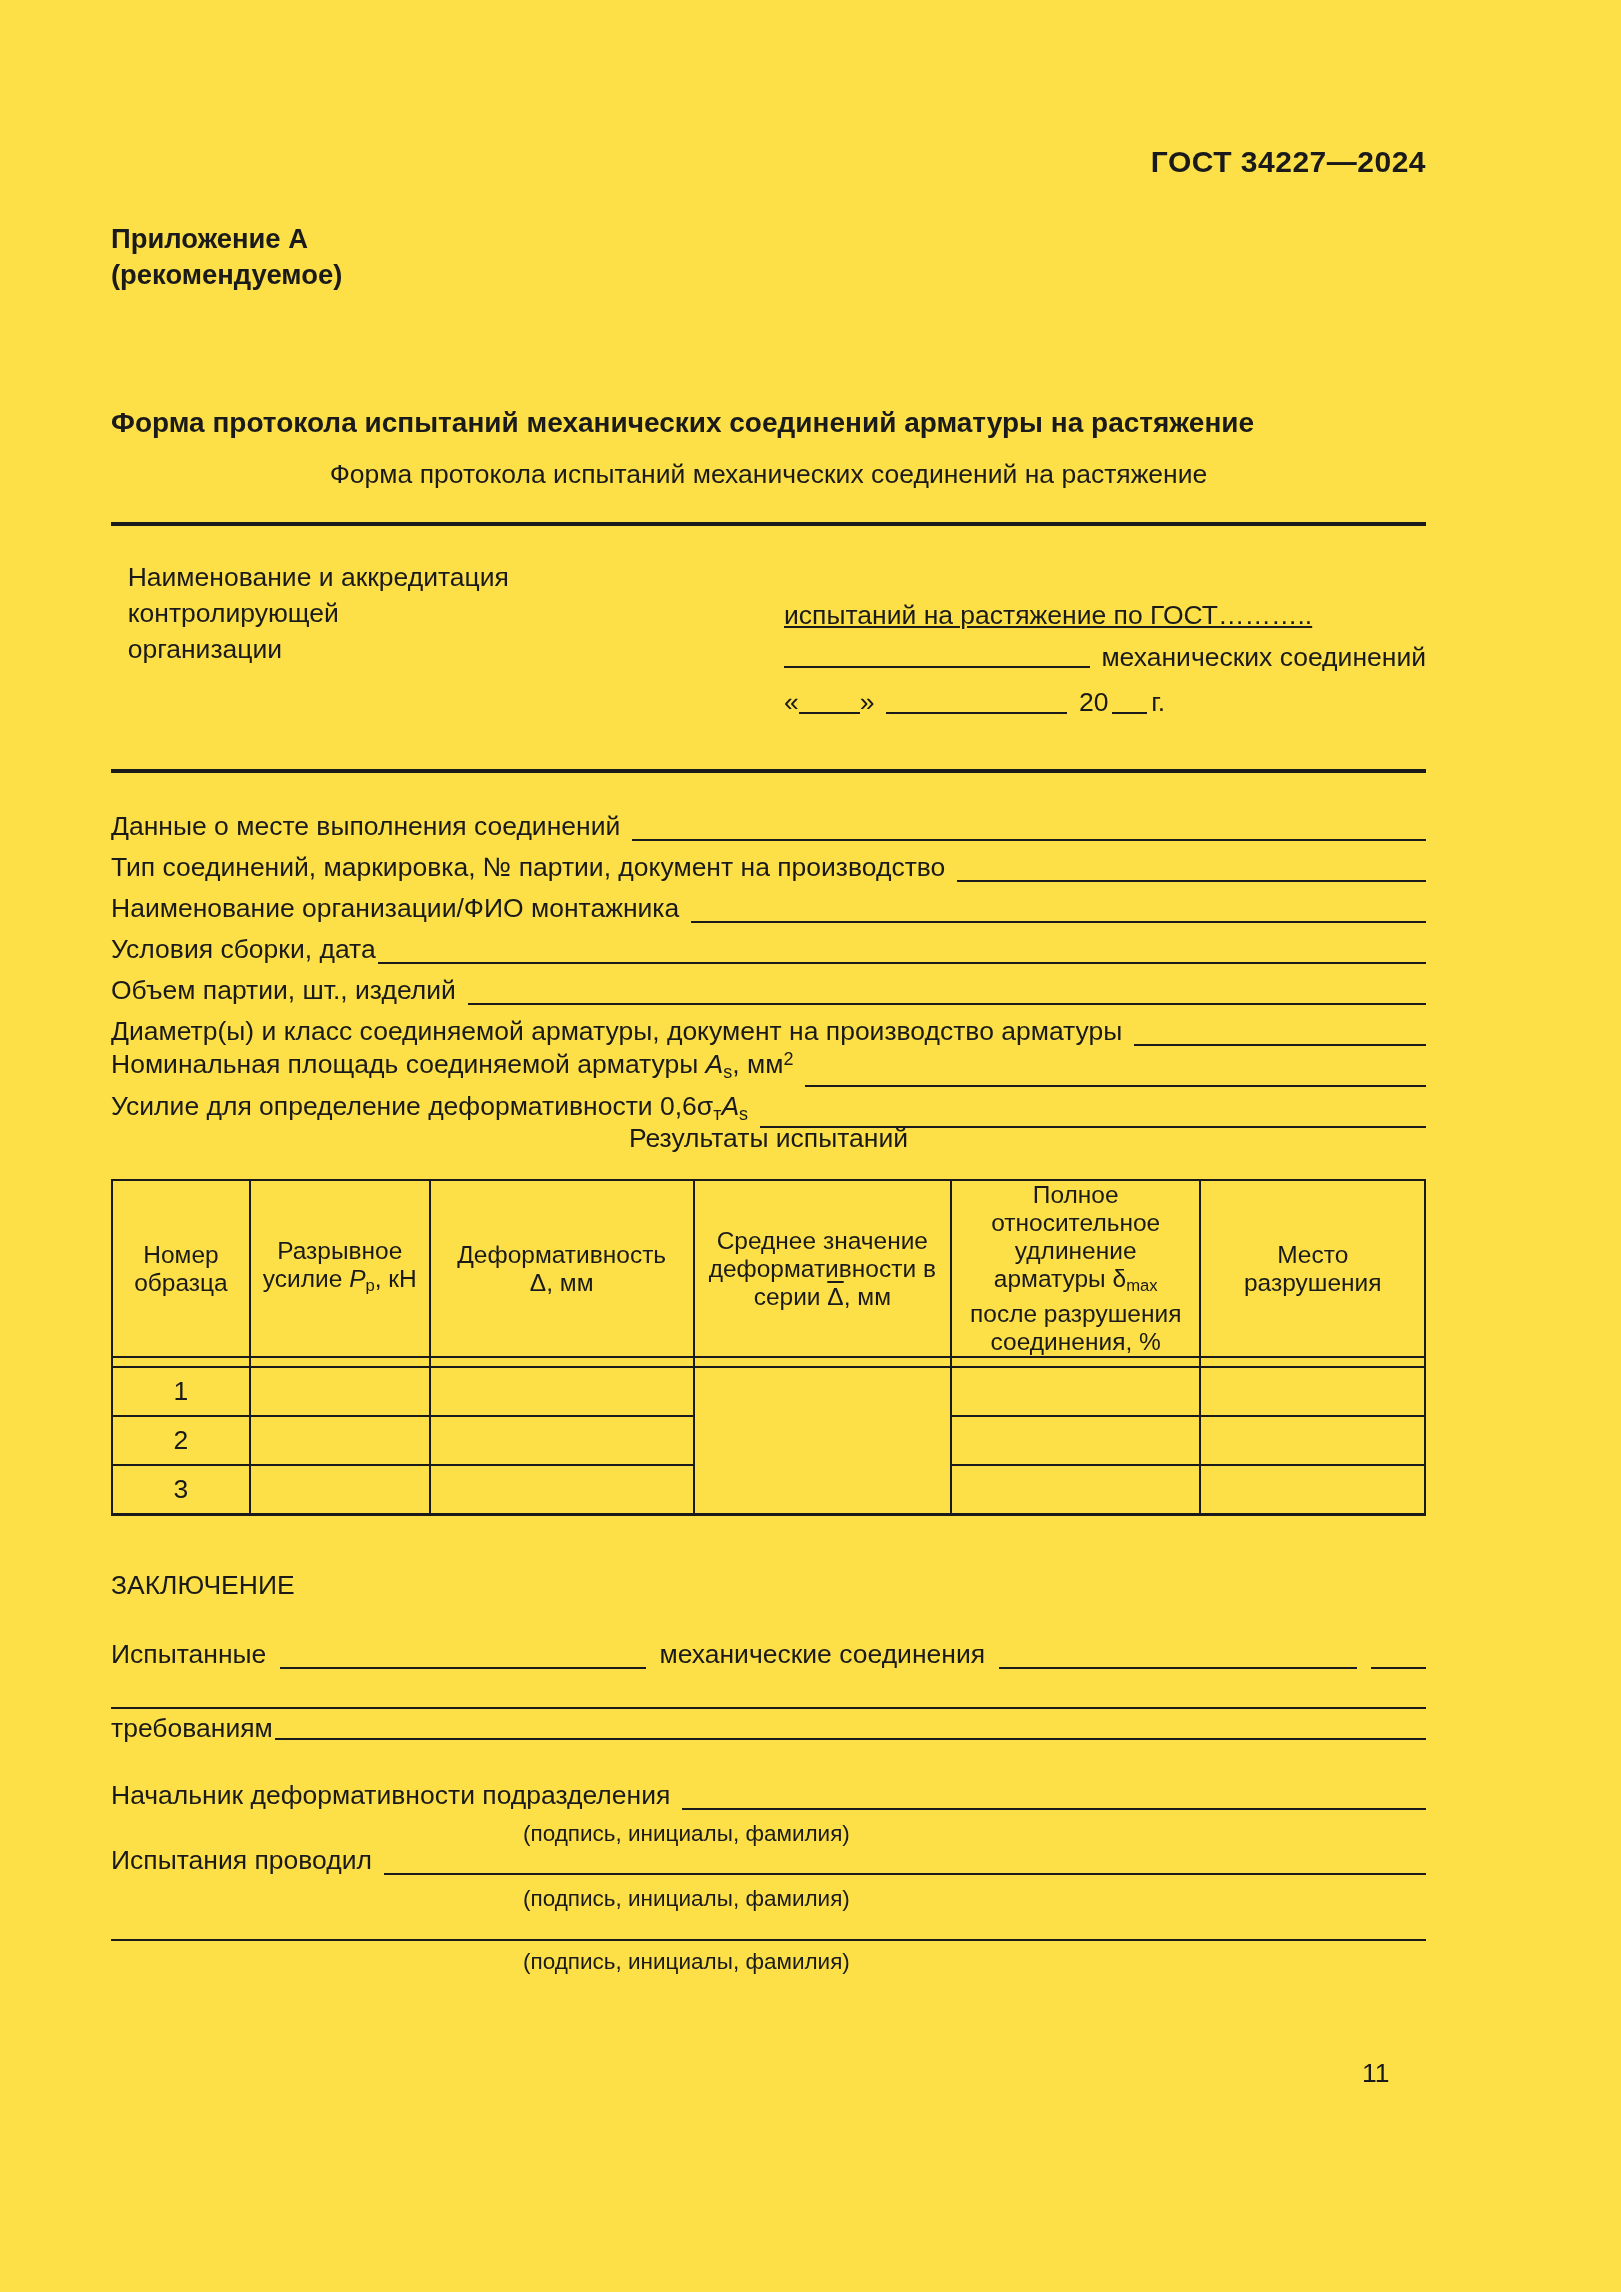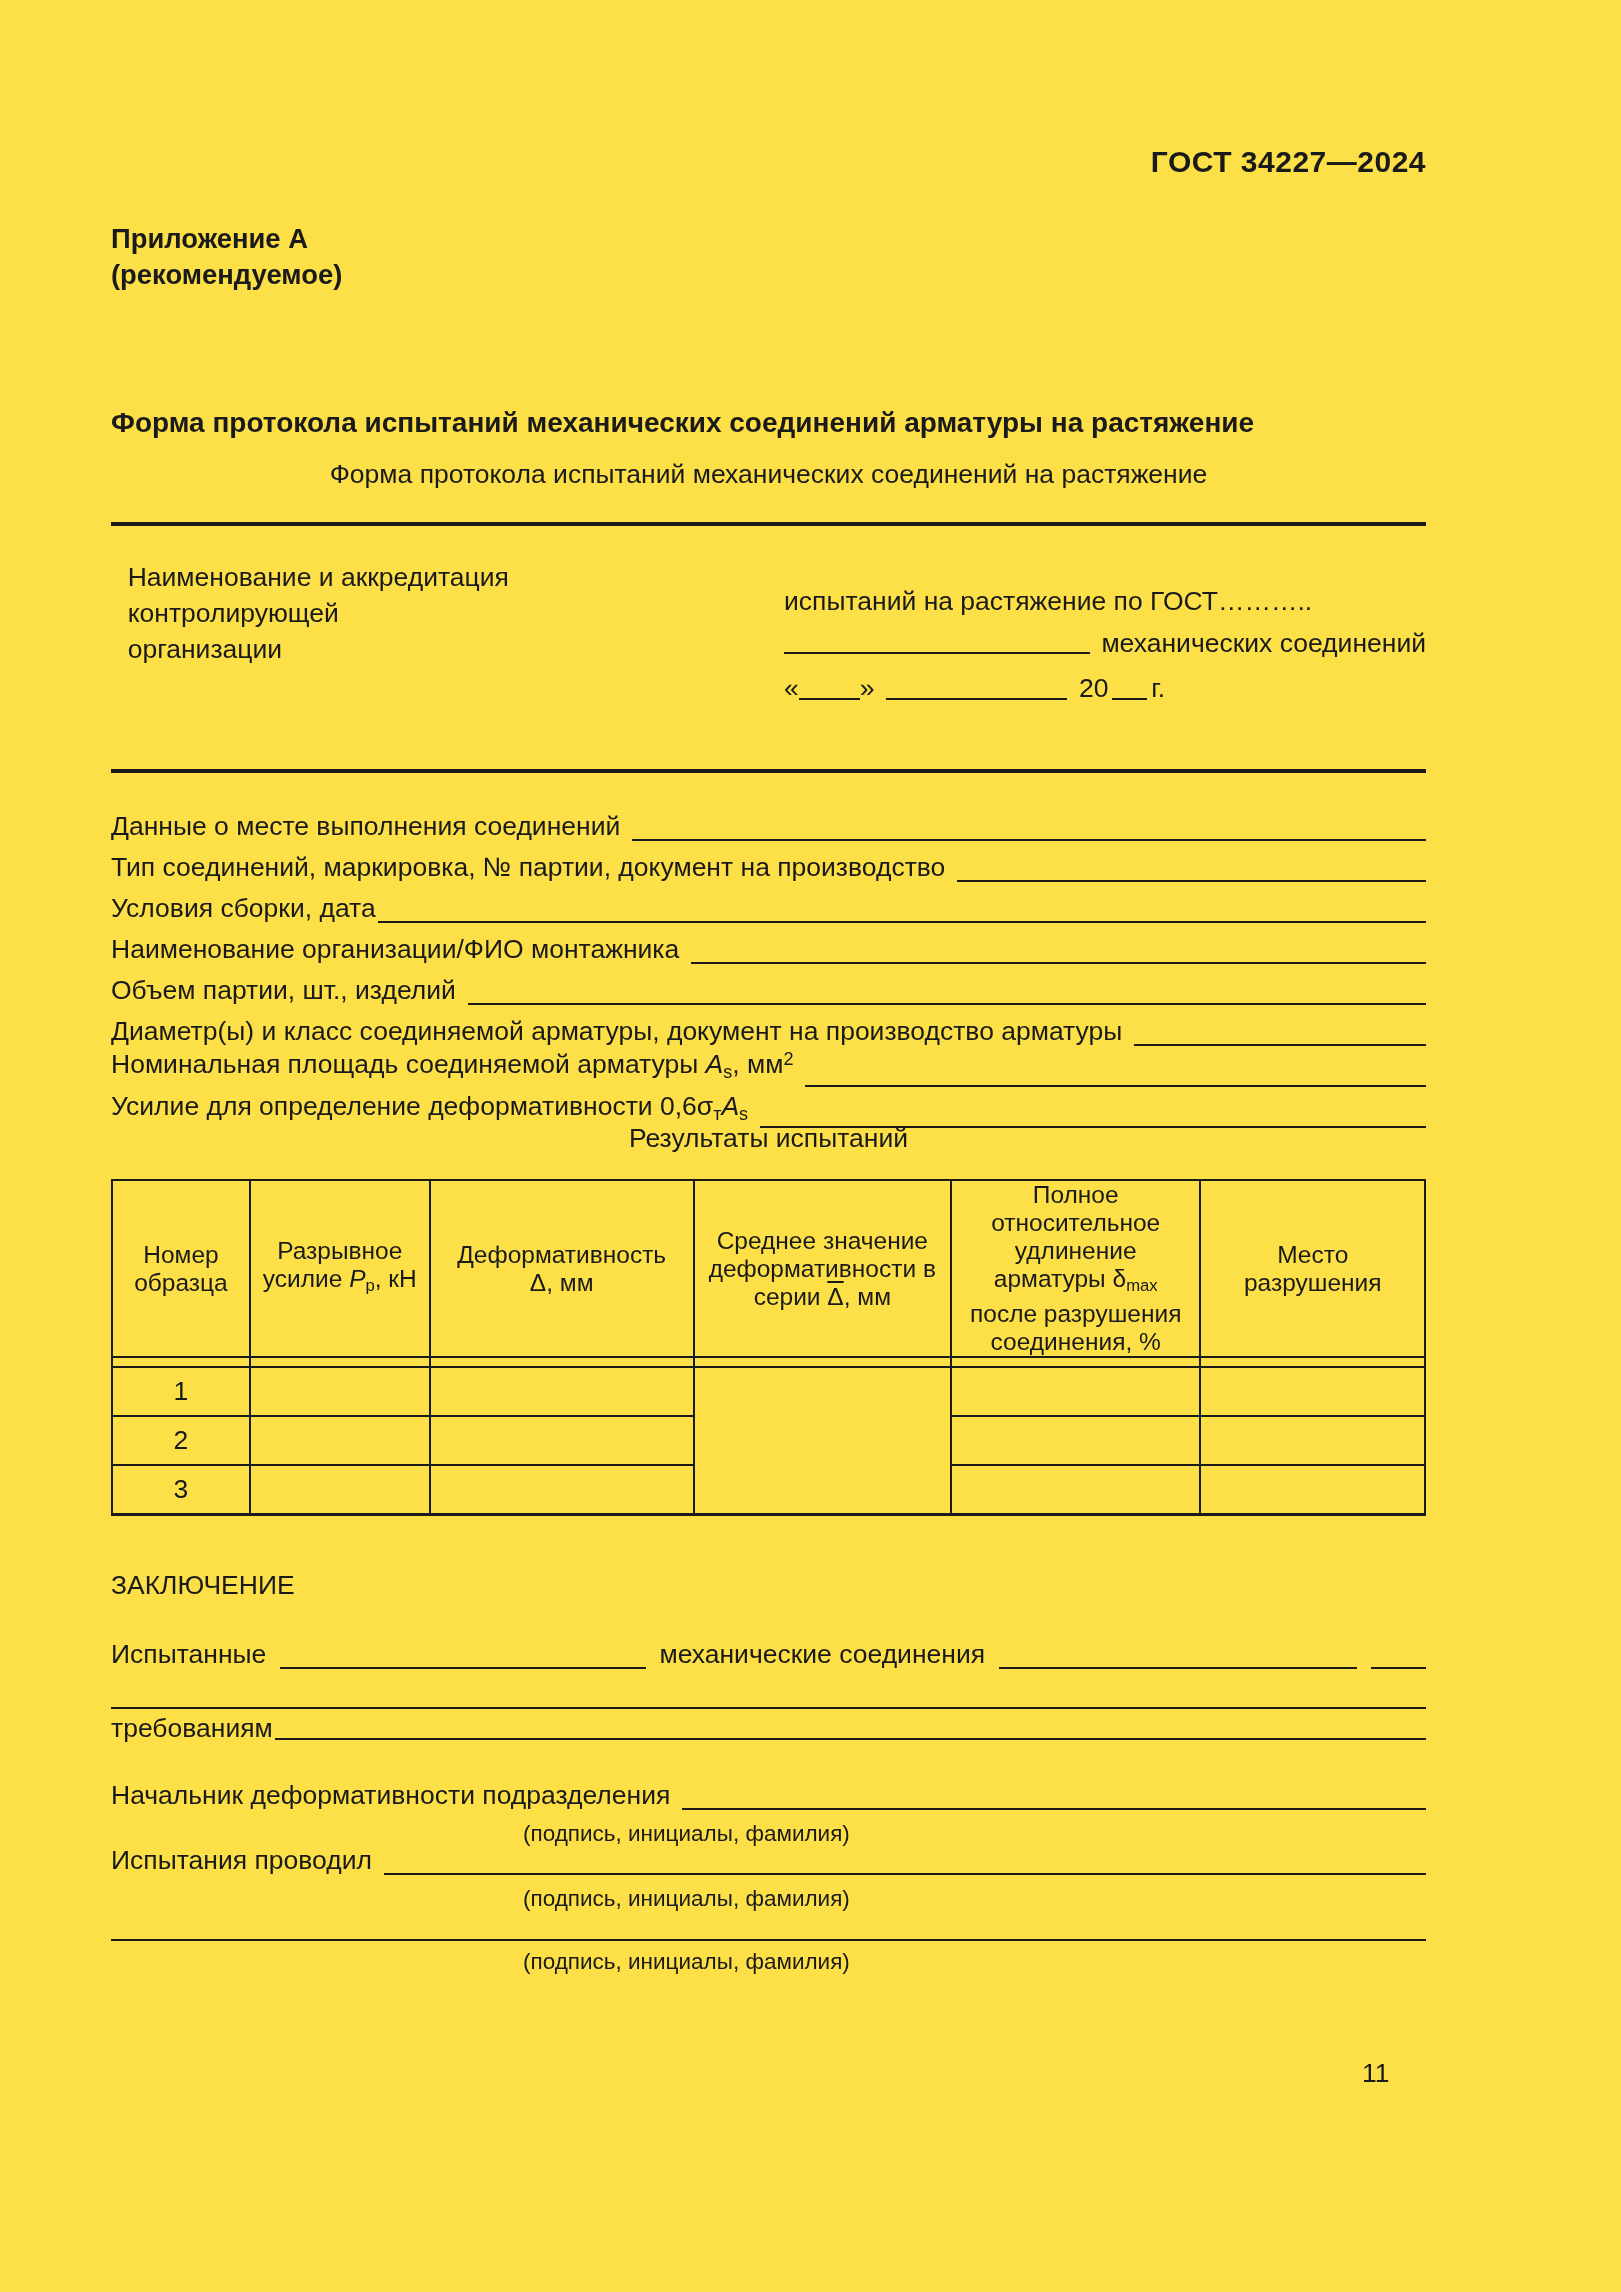--- a/index.html
+++ b/index.html
@@ -21,21 +21,21 @@
   .form-subtitle { position:absolute; top:459px; width:100%; text-align:center; font-size:26.5px; }
 
   .rule { position:absolute; left:0; width:100%; height:3.9px; background:#1a1a1a; }
   .rule1 { top:522px; }
   .rule2 { top:769px; }
 
   .org-left { position:absolute; top:559px; left:16.7px; width:529px; font-size:26.5px; line-height:36px; }
   .org-right { position:absolute; top:561px; left:673px; width:642px; font-size:26.5px; }
   .proto-label { text-align:center; }
   .iblank { display:inline-block; width:123px; height:25.5px; border-bottom:2px solid #1a1a1a; vertical-align:-3.9px; }
-  .proto-l1 { margin-top:25px; }
+  .proto-l1 { margin-top:39px;text-decoration:underline; }
   .proto-l2 { margin-top:5.9px; display:flex; align-items:flex-end; gap:11.8px; }
   .proto-l2 .txt { white-space:nowrap; }
   .proto-date { margin-top:9.8px; display:flex; align-items:flex-end; }
   .blank { border-bottom:2px solid #1a1a1a; height:29px; margin-bottom:4.9px; }
   .grow { flex:1 1 auto; }
   .dblank1 { width:61px; }
   .dblank2 { width:181px; margin-left:11.8px; margin-right:11.8px; }
   .dblank3 { width:35px; margin-left:3.9px; margin-right:3.9px; }
 
   .fields { position:absolute; top:805px; left:0; width:100%; font-size:26.5px; }
@@ -133,26 +133,26 @@
     <div class="fields">
       <div class="frow">
         <span class="flabel">Данные о месте выполнения соединений</span>
           <span class="blank"></span>
       </div>
       <div class="frow">
         <span class="flabel">Тип соединений, маркировка, № партии, документ на производство</span>
           <span class="blank"></span>
       </div>
       <div class="frow">
+        <span class="flabel">Наименование организации/ФИО монтажника</span>
+          <span class="blank"></span>
+      </div>
+      <div class="frow">
         <span class="flabel">Условия сборки, дата</span>
           <span class="blank tight"></span>
-      </div>
-      <div class="frow">
-        <span class="flabel">Наименование организации/ФИО монтажника</span>
-          <span class="blank"></span>
       </div>
       <div class="frow">
         <span class="flabel">Объем партии, шт., изделий</span>
           <span class="blank"></span>
       </div>
       <div class="frow">
         <span class="flabel">Диаметр(ы) и класс соединяемой арматуры, документ на производство арматуры</span>
           <span class="blank"></span>
       </div>
       <div class="frow">

